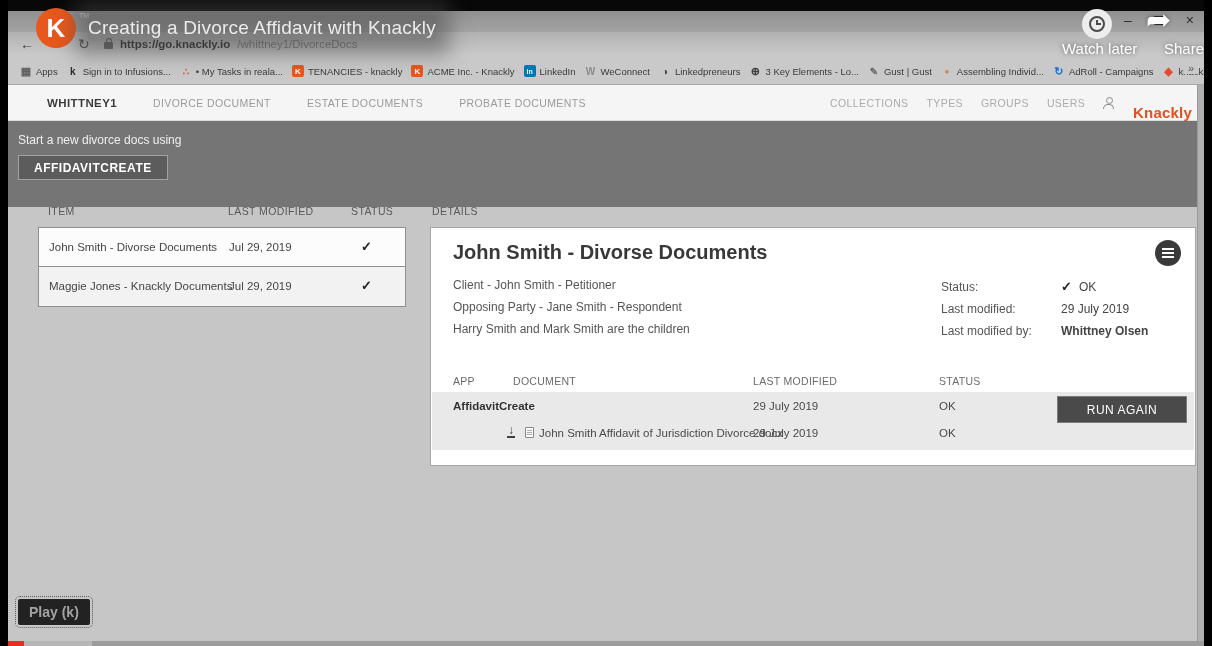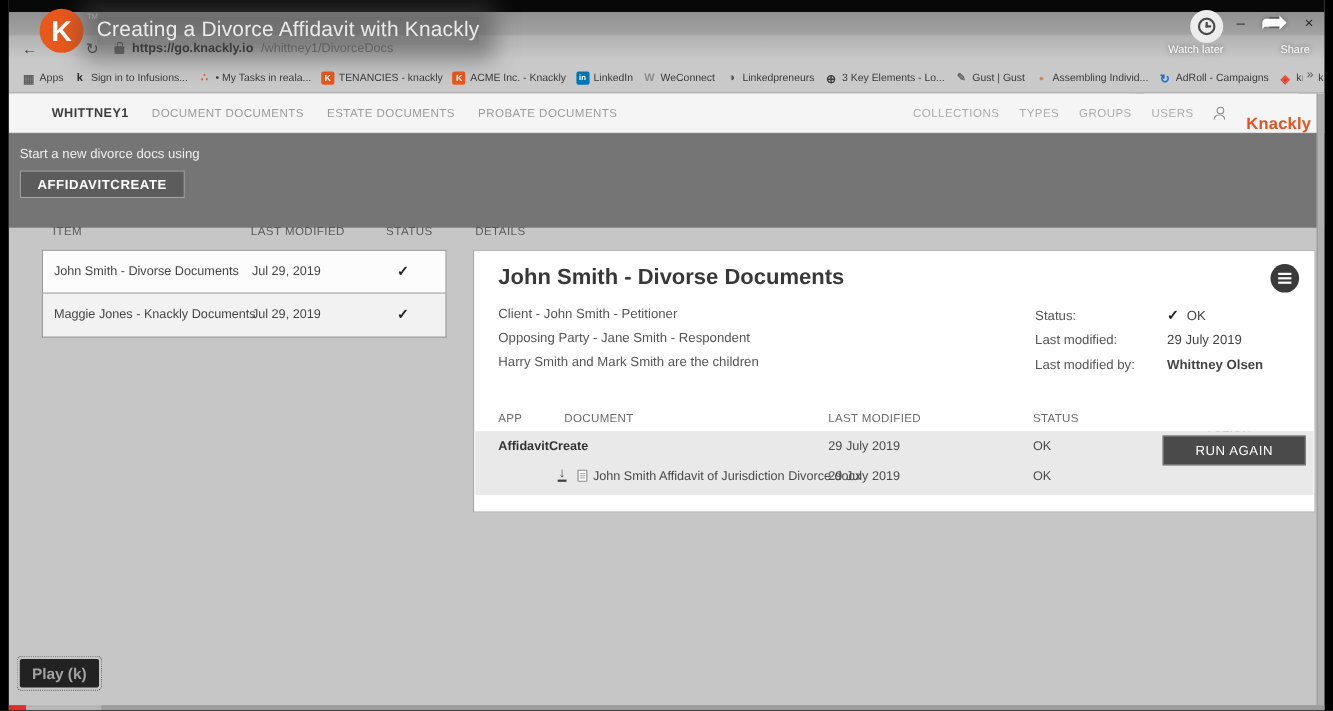--- a/index.html
+++ b/index.html
@@ -39,21 +39,21 @@
   .bookmarks { position:absolute; top:58px; left:0; right:0; height:27px; background:#c9c9c9;
                border-bottom:1px solid #a8a8a8; display:flex; align-items:center; padding:0 26px 0 12px;
                gap:9px; font-size:9.5px; color:#3a3a3a; overflow:hidden; white-space:nowrap; }
   .bookmark { display:inline-flex; align-items:center; gap:4px; flex:none; cursor:default; }
   .bk-ico { width:12px; height:12px; border-radius:2px; display:inline-flex; align-items:center;
             justify-content:center; font-size:8px; font-weight:700; flex:none; }
   .bk-overflow { position:absolute; right:6px; top:62px; color:#555; font-size:11px; background:#c9c9c9; padding:0 4px; }
 
   
   .appnav { position:absolute; top:85px; left:0; right:0; height:36px; background:#f5f5f5; border-bottom:1px solid #ddd; }
-  .appnav-left { position:absolute; left:39px; top:0; height:100%; display:flex; align-items:center; gap:21px; }
+  .appnav-left { position:absolute; left:39px; top:0; height:100%; display:flex; align-items:center; gap:36px; }
   .ws-name { font-size:11.5px; font-weight:700; color:#3c3c3c; letter-spacing:.4px; }
   .appnav-item { font-size:10.5px; color:#9b9b9b; letter-spacing:.4px; cursor:default; }
   .appnav-right { position:absolute; right:12px; top:0; height:100%; display:flex; align-items:center; gap:18px; }
   .appnav-right .appnav-item { color:#ababab; }
   .person-icon { position:relative; width:12px; height:12px; display:inline-block; }
   .person-icon::before { content:''; position:absolute; left:3px; top:0; width:5px; height:5px;
                          border:1.5px solid #8a8a8a; border-radius:50%; }
   .person-icon::after  { content:''; position:absolute; left:0; bottom:0; width:9px; height:4px;
                          border:1.5px solid #8a8a8a; border-bottom:none; border-radius:5px 5px 0 0; }
   .brand { font-size:15px; font-weight:800; letter-spacing:.2px; }
@@ -114,21 +114,21 @@
   .yt-title { position:absolute; left:88px; top:15px; color:#ebebeb; font-size:19px; line-height:26px;
               letter-spacing:.2px; z-index:20; background:rgba(72,72,72,.5); border-radius:2px;
               box-shadow:0 0 20px 14px rgba(72,72,72,.5); cursor:pointer; }
   .clock-btn { position:absolute; left:1082px; top:9px; width:30px; height:30px; border-radius:50%;
                background:#ededed; display:flex; align-items:center; justify-content:center; z-index:20; cursor:pointer; }
   .clock-face { width:16px; height:16px; border:2px solid #4a4a4a; border-radius:50%; position:relative; }
   .clock-face::before { content:''; position:absolute; left:5px; top:2px; width:2px; height:5px; background:#4a4a4a; }
   .clock-face::after  { content:''; position:absolute; left:5px; top:5px; width:5px; height:2px; background:#4a4a4a; }
   .share-arrow { position:absolute; left:1146px; top:2px; color:#fff; font-size:30px; z-index:20;
                  text-shadow:0 0 4px rgba(0,0,0,.4); cursor:pointer; }
-  .yt-label { position:absolute; top:40px; color:#fff; font-size:10px; z-index:20;
+  .yt-label { position:absolute; top:40px; color:#fff; font-size:15px; z-index:20;
               text-shadow:0 0 5px rgba(0,0,0,.55); cursor:pointer; }
   .wl-label { left:1062px; } .sh-label { left:1164px; }
   .play-tip { position:absolute; left:18px; top:599px; background:rgba(23,23,23,.94); color:#a3a3a3;
               font-size:14px; font-weight:700; padding:5px 11px; border-radius:2px; z-index:20;
               outline:1px dotted #5a5a5a; outline-offset:2px; }
   .progress { position:absolute; left:8px; right:8px; bottom:0; height:5px; display:flex; z-index:20; cursor:pointer; }
   .p-played { width:16px; } .p-buffer { width:68px; background:#b6b6b6; } .p-rest { flex:1; background:#9c9c9c; }
 </style>
 </head>
 <body>
@@ -220,21 +220,21 @@
           <span class="bk-ico" style="color:#e24329;font-size:11px">◈</span>
           <span>knackly / knackly -...</span>
         </span>
 
     </div>
     <span class="bk-overflow">»</span>
 
     <div class="appnav">
       <div class="appnav-left">
         <span class="ws-name">WHITTNEY1</span>
-        <span class="appnav-item">DOCUMENT DOCUMENTS</span>
+        <span class="appnav-item">DIVORCE DOCUMENT</span>
         <span class="appnav-item">ESTATE DOCUMENTS</span>
         <span class="appnav-item">PROBATE DOCUMENTS</span>
       </div>
       <div class="appnav-right">
         <span class="appnav-item">COLLECTIONS</span>
         <span class="appnav-item">TYPES</span>
         <span class="appnav-item">GROUPS</span>
         <span class="appnav-item">USERS</span>
         <span class="person-icon"></span>
         <span class="brand" style="color: rgb(224, 82, 31); margin-top: 19px;">Knackly</span>

